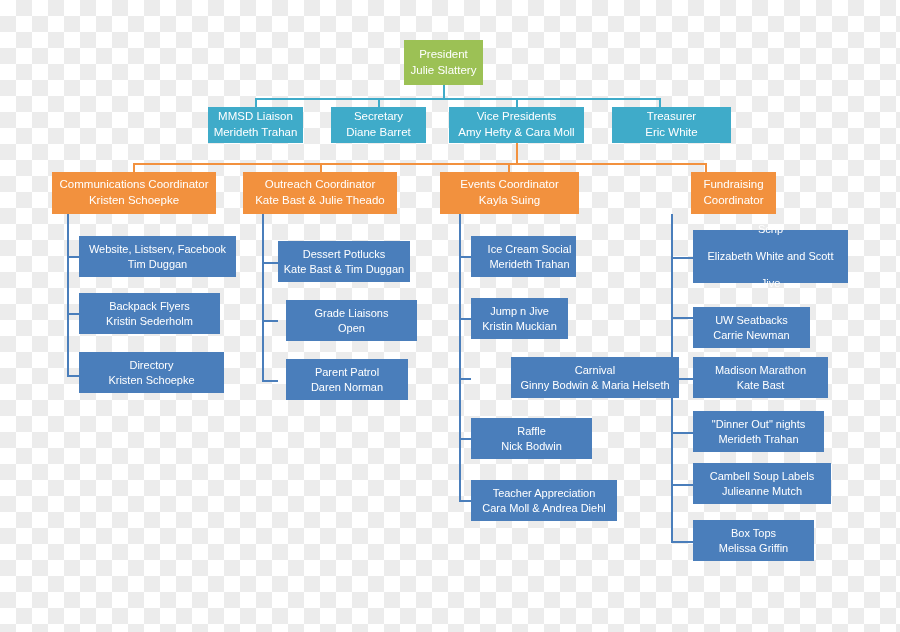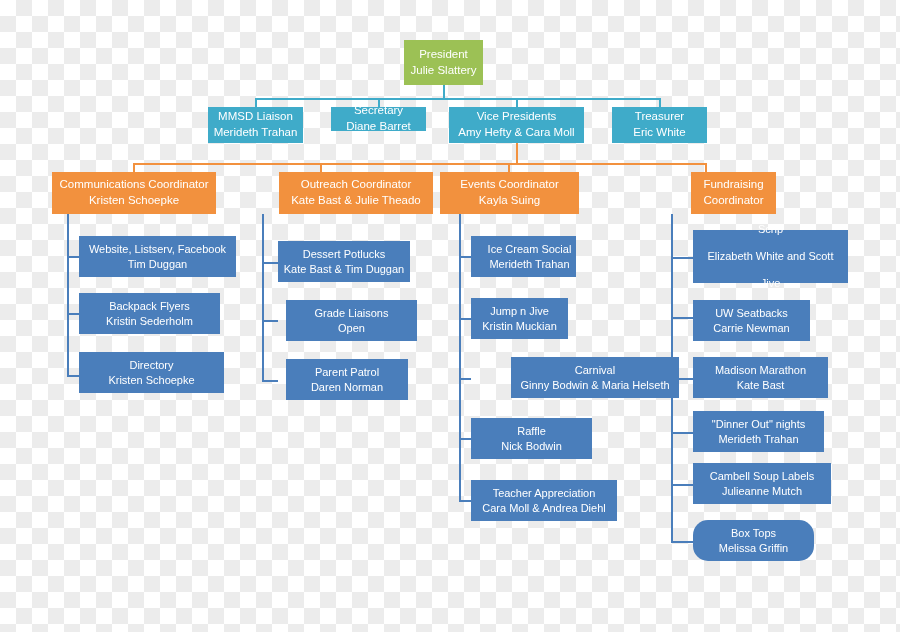--- a/index.html
+++ b/index.html
@@ -90,38 +90,38 @@
 
   <div class="node n-green" style="left:404px;top:40px;width:79px;height:45px;">
     <span class="l1">President</span>
     <span class="l2">Julie Slattery</span>
   </div>
 
   <div class="node n-teal" style="left:208px;top:107px;width:95px;height:36px;">
     <span class="l1">MMSD Liaison</span>
     <span class="l2">Merideth Trahan</span>
   </div>
-  <div class="node n-teal" style="left:331px;top:107px;width:95px;height:24px;">
+  <div class="node n-teal" style="left:331px;top:107px;width:95px;height:36px;">
     <span class="l1">Secretary</span>
     <span class="l2">Diane Barret</span>
   </div>
   <div class="node n-teal" style="left:449px;top:107px;width:135px;height:36px;">
     <span class="l1">Vice Presidents</span>
     <span class="l2">Amy Hefty &amp; Cara Moll</span>
   </div>
-  <div class="node n-teal" style="left:612px;top:107px;width:95px;height:36px;">
+  <div class="node n-teal" style="left:612px;top:107px;width:119px;height:36px;">
     <span class="l1">Treasurer</span>
     <span class="l2">Eric White</span>
   </div>
 
   <div class="node n-orange" style="left:52px;top:172px;width:164px;height:42px;">
     <span class="l1">Communications Coordinator</span>
     <span class="l2">Kristen Schoepke</span>
   </div>
-  <div class="node n-orange" style="left:243px;top:172px;width:154px;height:42px;margin-left:36px;">
+  <div class="node n-orange" style="left:243px;top:172px;width:154px;height:42px;">
     <span class="l1">Outreach Coordinator</span>
     <span class="l2">Kate Bast &amp; Julie Theado</span>
   </div>
   <div class="node n-orange" style="left:440px;top:172px;width:139px;height:42px;">
     <span class="l1">Events Coordinator</span>
     <span class="l2">Kayla Suing</span>
   </div>
   <div class="node n-orange" style="left:663px;top:172px;width:85px;height:42px;margin-left:28px;">
     <span class="l1">Fundraising</span>
     <span class="l2">Coordinator</span>
@@ -172,34 +172,34 @@
   <div class="node n-blue" style="left:471px;top:480px;width:146px;height:41px;">
     <span class="l1">Teacher Appreciation</span>
     <span class="l2">Cara Moll &amp; Andrea Diehl</span>
   </div>
 
   <div class="node n-blue" style="left:693px;top:230px;width:155px;height:53px;gap:12px;">
     <span class="l1">Scrip</span>
     <span class="l2">Elizabeth White and Scott</span>
     <span class="l2">Jive</span>
   </div>
-  <div class="node n-blue" style="left:693px;top:300px;width:117px;height:41px;">
+  <div class="node n-blue" style="left:693px;top:307px;width:117px;height:41px;">
     <span class="l1">UW Seatbacks</span>
     <span class="l2">Carrie Newman</span>
   </div>
   <div class="node n-blue" style="left:693px;top:357px;width:135px;height:41px;">
     <span class="l1">Madison Marathon</span>
     <span class="l2">Kate Bast</span>
   </div>
   <div class="node n-blue" style="left:693px;top:411px;width:131px;height:41px;">
     <span class="l1">"Dinner Out" nights</span>
     <span class="l2">Merideth Trahan</span>
   </div>
   <div class="node n-blue" style="left:693px;top:463px;width:138px;height:41px;text-align:right;">
     <span class="l1">Cambell Soup Labels</span>
     <span class="l2">Julieanne Mutch</span>
   </div>
-  <div class="node n-blue" style="left:693px;top:520px;width:121px;height:41px;border-radius:15px;">
+  <div class="node n-blue" style="left:693px;top:520px;width:121px;height:41px;">
     <span class="l1">Box Tops</span>
     <span class="l2">Melissa Griffin</span>
   </div>
 
 </div>
 
 </body></html>

